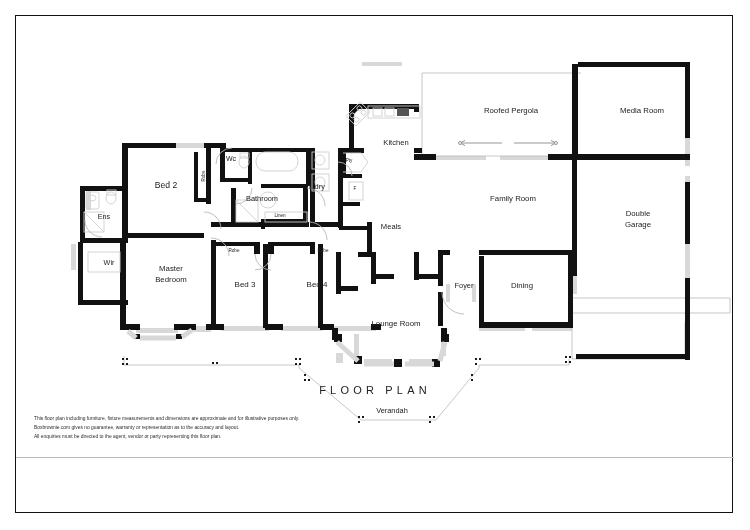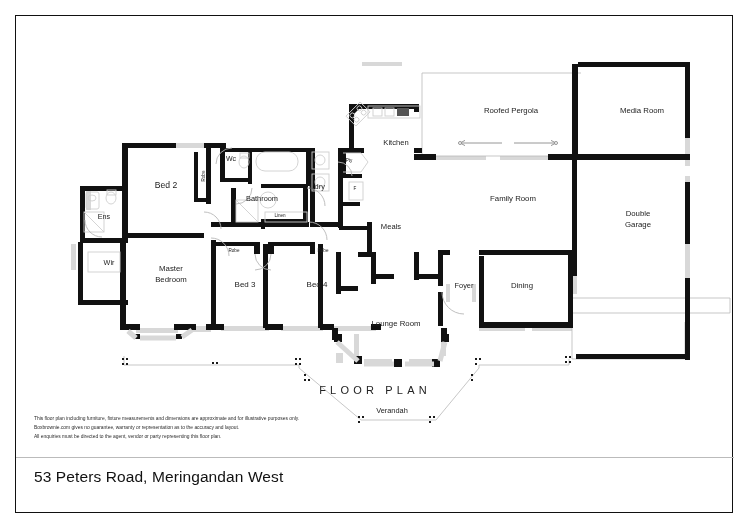--- a/index.html
+++ b/index.html
@@ -350,14 +350,13 @@
   </div>
 
   <div id="disclaimer">
     <div>This floor plan including furniture, fixture measurements and dimensions are approximate and for illustrative purposes only.</div>
     <div>Boxbrownie.com gives no guarantee, warranty or representation as to the accuracy and layout.</div>
     <div>All enquiries must be directed to the agent, vendor or party representing this floor plan.</div>
   </div>
 
   <div class="divider"></div>
 
-  <div id="address">53 Peters Road, Meringandan West</div>
 </div>
 
 </body></html>

